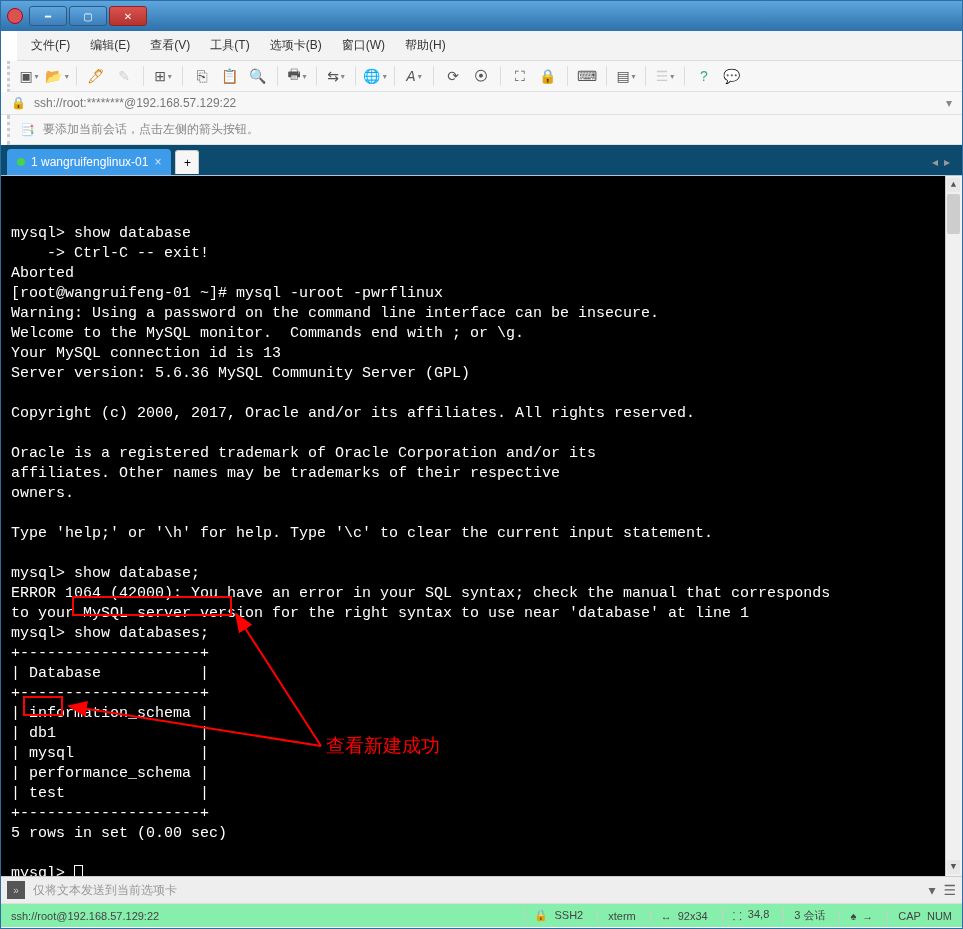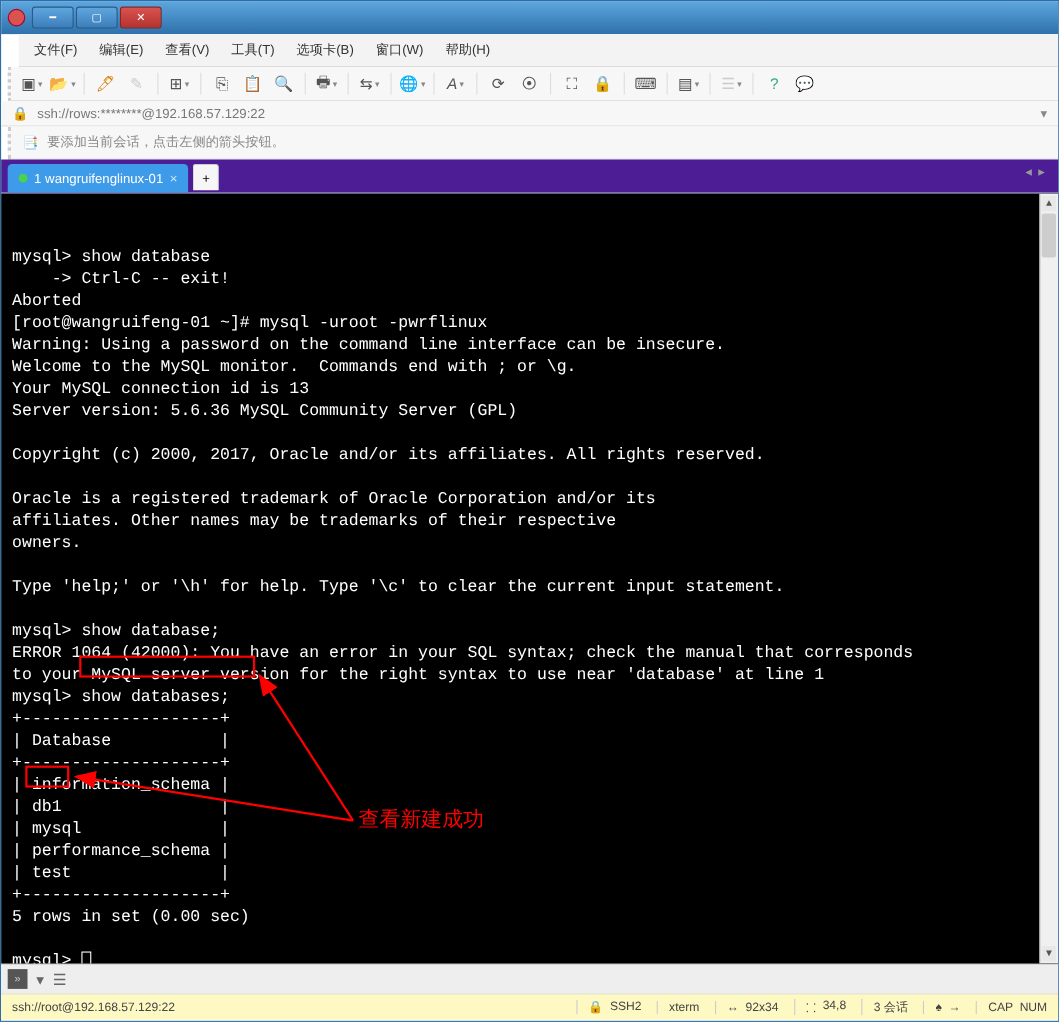--- a/index.html
+++ b/index.html
@@ -13,39 +13,39 @@
 .menubar { background:#f3f3f3; border-bottom:1px solid #ddd; padding:4px 10px; display:flex; gap:12px; color:#333;margin-left:16px; }
 .menu-item { cursor:pointer; padding:2px 4px; }
 .toolbar { background:#f7f7f7; border-bottom:1px solid #e0e0e0; padding:4px 8px; display:flex; align-items:center; gap:6px; border-left:3px dotted #ccc; margin-left:6px;}
 .tbtn { width:22px; height:22px; display:flex; align-items:center; justify-content:center; border:1px solid transparent; border-radius:2px; cursor:pointer; color:#555; font-size:14px; }
 .tdrop::after { content:"▾"; font-size:8px; color:#888; margin-left:2px; }
 .sep { width:1px; height:20px; background:#ddd; margin:0 2px; }
 .addrbar { background:#f7f7f7; border-bottom:1px solid #e0e0e0; padding:4px 10px; display:flex; align-items:center; gap:8px; color:#777; }
 .addrbar .lock { color:#888; }
 .addrbar .chev { margin-left:auto; color:#888; }
 .hintbar { background:#f7f7f7; border-bottom:1px solid #e0e0e0; padding:6px 10px; display:flex; align-items:center; gap:8px; color:#888; border-left:3px dotted #ccc; margin-left:6px;}
-.tabbar { background:#4c1d95; display:flex; align-items:flex-start; padding:4px 6px 0 6px; gap:4px; border-bottom:1px solid #b5c5d8; }
+.tabbar { background:#0c4a6e; display:flex; align-items:center; padding:4px 6px 0 6px; gap:4px; border-bottom:1px solid #b5c5d8; }
 .tab { background:#3d9be9; color:#fff; padding:6px 10px; border-radius:4px 4px 0 0; display:flex; align-items:center; gap:6px; font-size:12px; cursor:pointer;}
 .tab .dot { width:8px; height:8px; background:#49d24d; border-radius:50%; }
 .tab .close { color:#cfe8ff; cursor:pointer; font-size:12px; }
 .newtab { background:#f6f6f6; border:1px solid #ccc; border-bottom:none; width:24px; height:24px; display:flex; align-items:center; justify-content:center; border-radius:3px 3px 0 0; cursor:pointer; }
 .tabnav { margin-left:auto; display:flex; gap:6px; color:#999; padding-right:6px; }
 .terminal { background:#000; color:#fff; font-family:"Courier New",monospace; font-size:15px; line-height:20px; padding:8px 10px 10px 10px; white-space:pre; height:700px; position:relative; overflow:hidden; }
 .term-scrollbar { position:absolute; right:0; top:0; width:17px; height:100%; background:#f0f0f0; border-left:1px solid #ccc;}
 .term-scrollbar .thumb { position:absolute; right:2px; top:2px; width:13px; height:40px; background:#cdcdcd; border-radius:2px; }
 .term-scrollbar .arrow { position:absolute; right:2px; width:13px; height:14px; display:flex; align-items:center; justify-content:center; font-size:9px; color:#555; background:#e8e8e8;}
 .term-scrollbar .arrow.up{ top:2px } .term-scrollbar .arrow.dn{ bottom:2px }
 .red-box { position:absolute; border:2px solid #ff0000; pointer-events:none; }
 .annot { position:absolute; color:#ff0000; font-family:"SimSun","Microsoft YaHei",serif; font-size:19px; }
 .cursor-block { display:inline-block; width:9px; height:16px; border:1px solid #fff; vertical-align:middle; }
 .inputbar { background:#eee; border-top:1px solid #ccc; display:flex; align-items:center; padding:4px 6px; gap:8px; }
 .inputbar .icon { width:18px; height:18px; background:#555; display:flex; align-items:center; justify-content:center; color:#ccc; font-size:10px; }
 .inputbar .field { flex:1; color:#999; font-size:12px; }
 .inputbar .menu { color:#666; font-size:14px; cursor:pointer; }
-.statusbar { background:#fef9c3; border-top:1px solid #ddd; display:flex; align-items:center; padding:4px 10px; gap:14px; color:#444; font-size:11px; }
+.statusbar { background:#86efac; border-top:1px solid #ddd; display:flex; align-items:center; padding:4px 10px; gap:14px; color:#444; font-size:11px; }
 .statusbar .fill { flex:1; }
 .statusbar .grp { display:flex; gap:6px; border-left:1px solid #ccc; padding-left:10px; }
 </style>
 </head>
 <body>
 
 <div class="titlebar">
   <div class="app-icon"></div>
   <div class="winctrl">
     <div class="winbtn">━</div>
@@ -98,21 +98,21 @@
   <span class="tbtn tdrop">▤</span>
   <span class="sep"></span>
   <span class="tbtn tdrop" style="color:#ccc">☰</span>
   <span class="sep"></span>
   <span class="tbtn" style="color:#3a8">?</span>
   <span class="tbtn" style="color:#ccc">💬</span>
 </div>
 
 <div class="addrbar">
   <span class="lock">🔒</span>
-  <span>ssh://rows:********@192.168.57.129:22</span>
+  <span>ssh://root:********@192.168.57.129:22</span>
   <span class="chev">▾</span>
 </div>
 
 <div class="hintbar">
   <span>📑</span>
   <span>要添加当前会话，点击左侧的箭头按钮。</span>
 </div>
 
 <div class="tabbar">
   <div class="tab">
@@ -180,20 +180,21 @@
   
   <div class="term-scrollbar">
     <div class="arrow up">▲</div>
     <div class="thumb" style="top:18px"></div>
     <div class="arrow dn">▼</div>
   </div>
 </div>
 
 <div class="inputbar">
   <span class="icon">»</span>
+  <span class="field">仅将文本发送到当前选项卡</span>
   <span class="menu">▾</span>
   <span class="menu">☰</span>
 </div>
 
 <div class="statusbar">
   <span>ssh://root@192.168.57.129:22</span>
   <span class="fill"></span>
   <span class="grp">
       <span>🔒</span>
       <span>SSH2</span>

